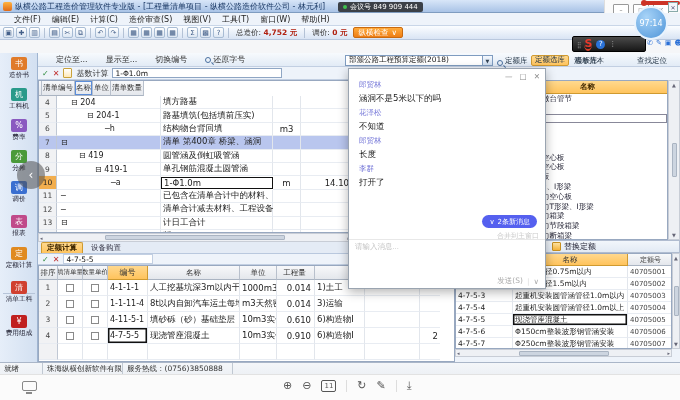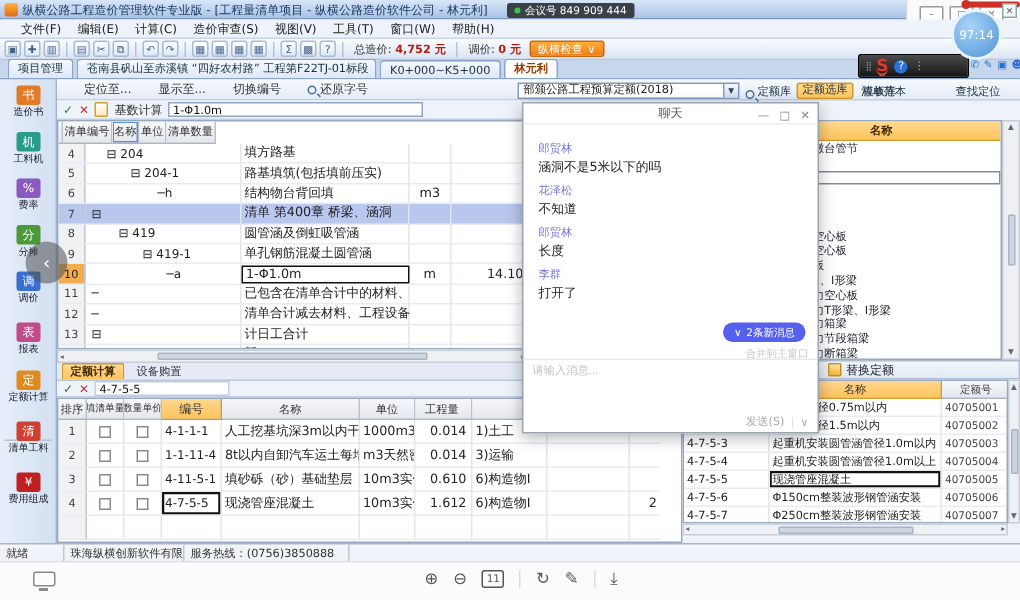--- a/index.html
+++ b/index.html
@@ -209,26 +209,20 @@
     <span class="tsep"></span>
     <span class="totals"><span>总造价:</span> <b>4,752 元</b></span>
     <span class="tsep"></span>
     <span class="totals"><span>调价:</span> <b>0 元</b></span>
     <span class="orangebtn">
       <span>纵横检查</span>
         <span>∨</span>
     </span>
   </div>
 
-  <div class="abs doctabs">
-    <span class="dtab">项目管理</span>
-    <span class="dtab">苍南县矾山至赤溪镇 “四好农村路” 工程第F22TJ-01标段</span>
-    <span class="dtab">K0+000~K5+000</span>
-    <span class="dtab active">林元利</span>
-  </div>
 
   <div class="abs workarea"></div>
 
   <div class="abs sidebar">
     <div class="sbitem" style="top:4px">
         <div class="sbico" style="background:#e07b2a">书</div>
         <div class="sblabel">造价书</div>
       </div>
     <div class="sbitem" style="top:35px">
         <div class="sbico" style="background:#2a9a8a">机</div>
@@ -472,21 +466,21 @@
         <span class="c d1 ncell">4</span>
         <span class="c d2">
           <span class="cbx"></span>
         </span>
         <span class="c d3">
           <span class="cbx"></span>
         </span>
         <span class="c d4 activecell">4-7-5-5</span>
         <span class="c d5">现浇管座混凝土</span>
         <span class="c d6">10m3实体</span>
-        <span class="c d7">1.612</span>
+        <span class="c d7">0.910</span>
         <span class="c d8">6)构造物Ⅰ</span>
         <span class="c d9"></span>
         <span class="c d10">2</span>
       </div>
     <div class="grow dg">
         <span class="c d1 ncell"></span>
         <span class="c d2"></span>
         <span class="c d3"></span>
         <span class="c d4"></span>
         <span class="c d5"></span>
@@ -573,23 +567,20 @@
       <span class="vthumb" style="height:30px"></span>
       <span>▼</span>
   </div>
   <div class="abs hscroll qthscroll">
     <span>◂</span>
       <span class="hthumb" style="width:90px"></span>
       <span>▸</span>
   </div>
 
   <div class="abs chat">
-    <div class="chathead">
-      <span class="ct">聊天</span>
-    </div>
     <div class="chatbtns">
       <span>—</span>
       <span>□</span>
       <span>✕</span>
     </div>
     <div class="msgs">
       <div>
           <div class="sender">郎贸林</div>
           <div class="msgtext">涵洞不是5米以下的吗</div>
         </div>

